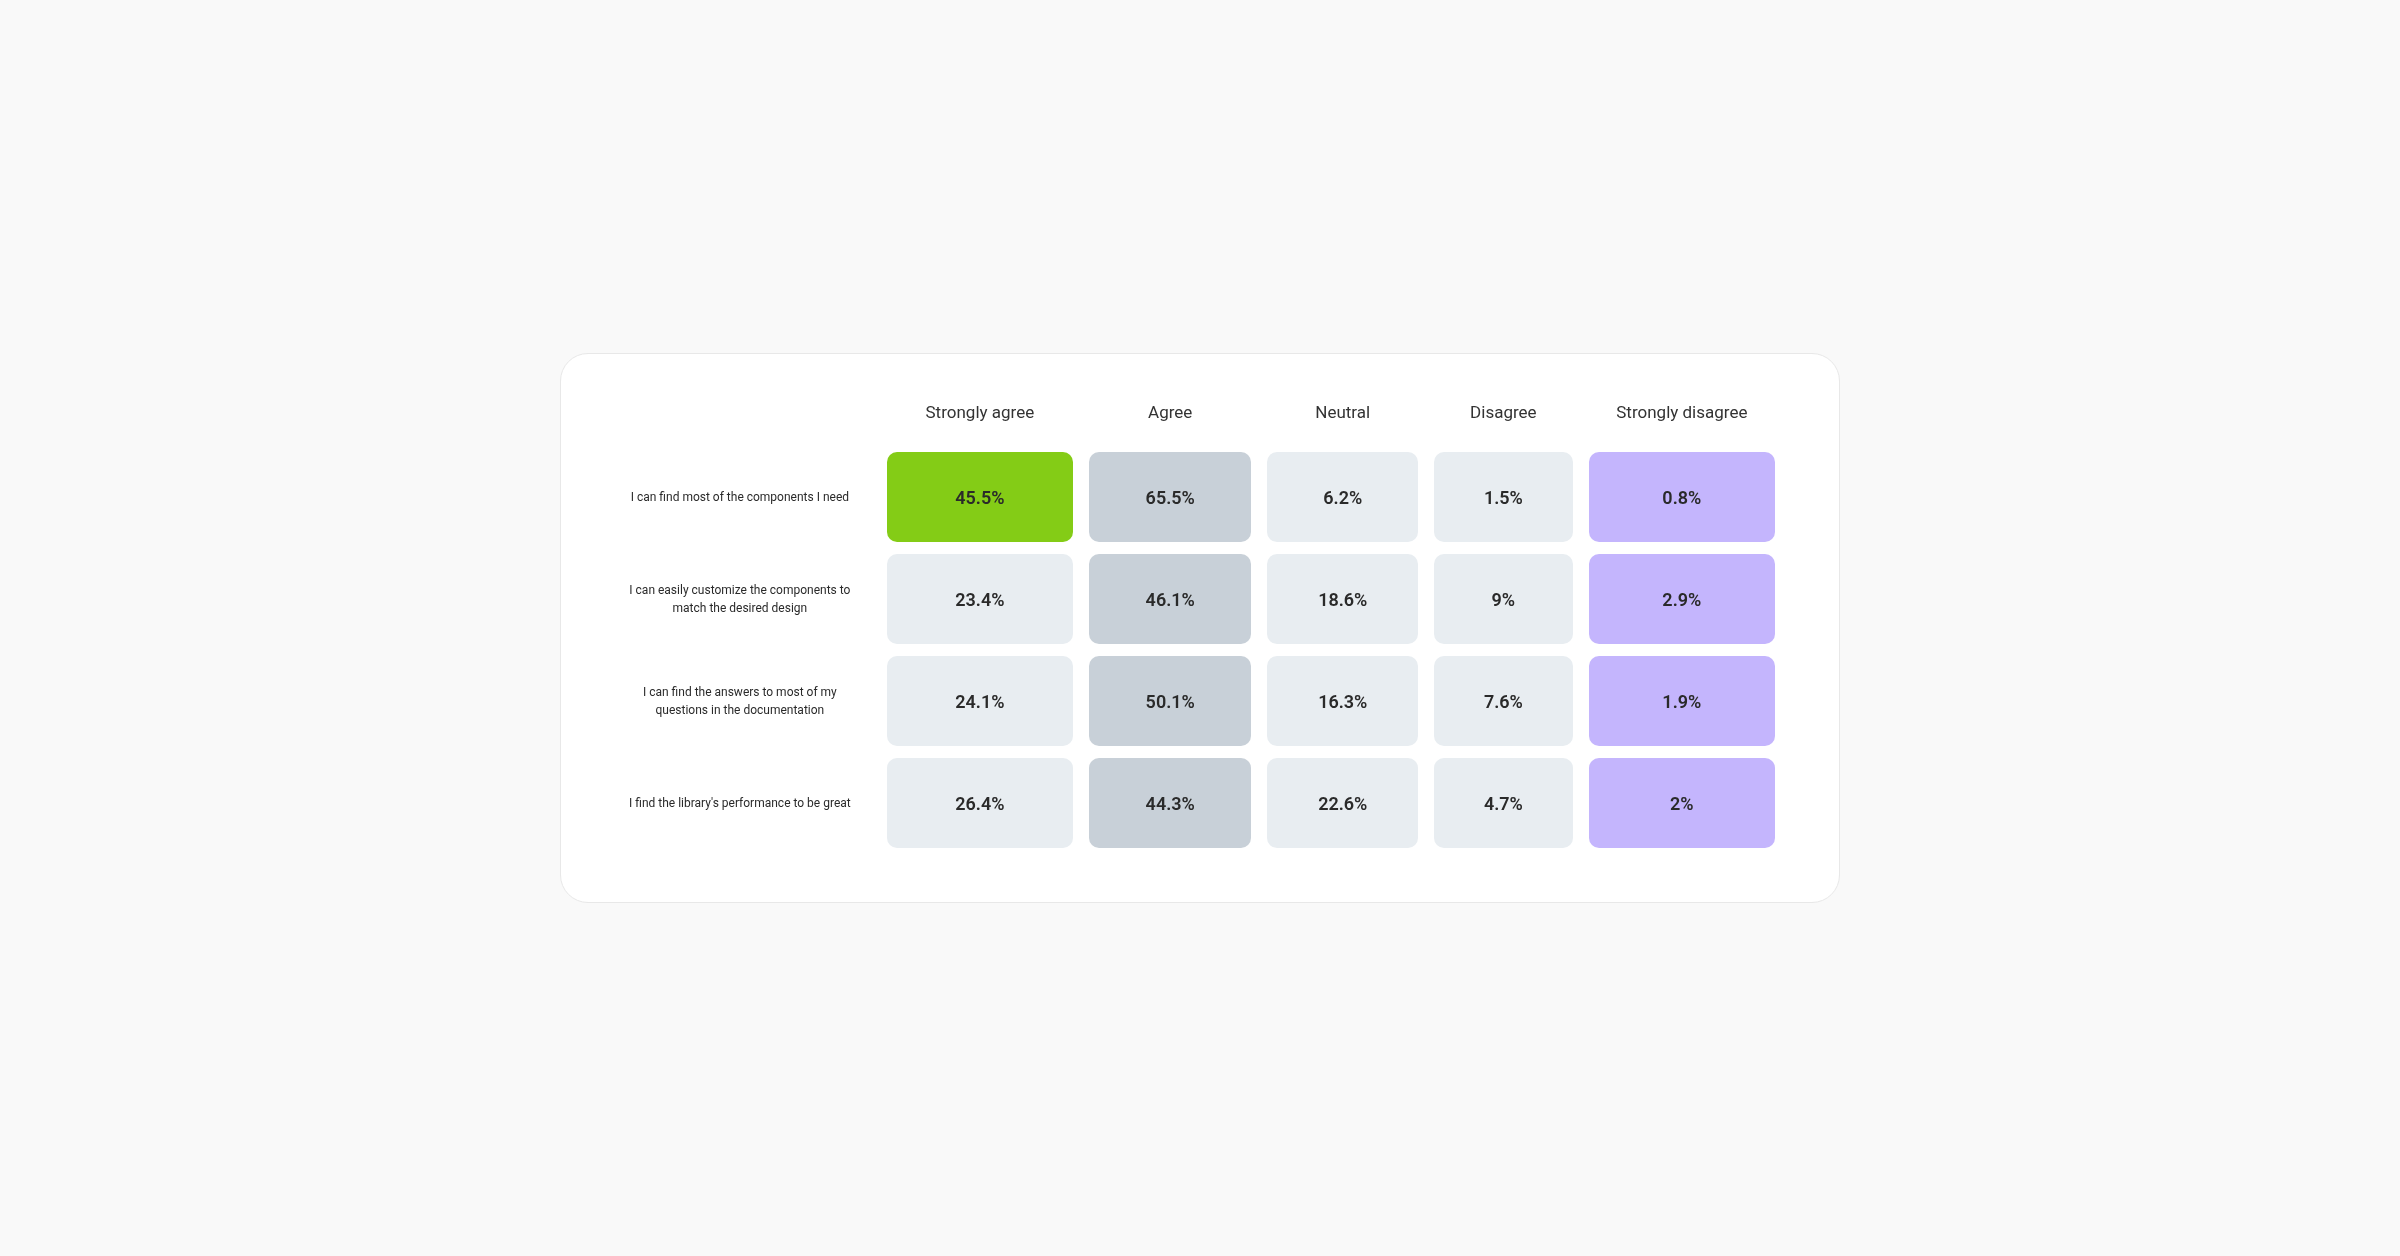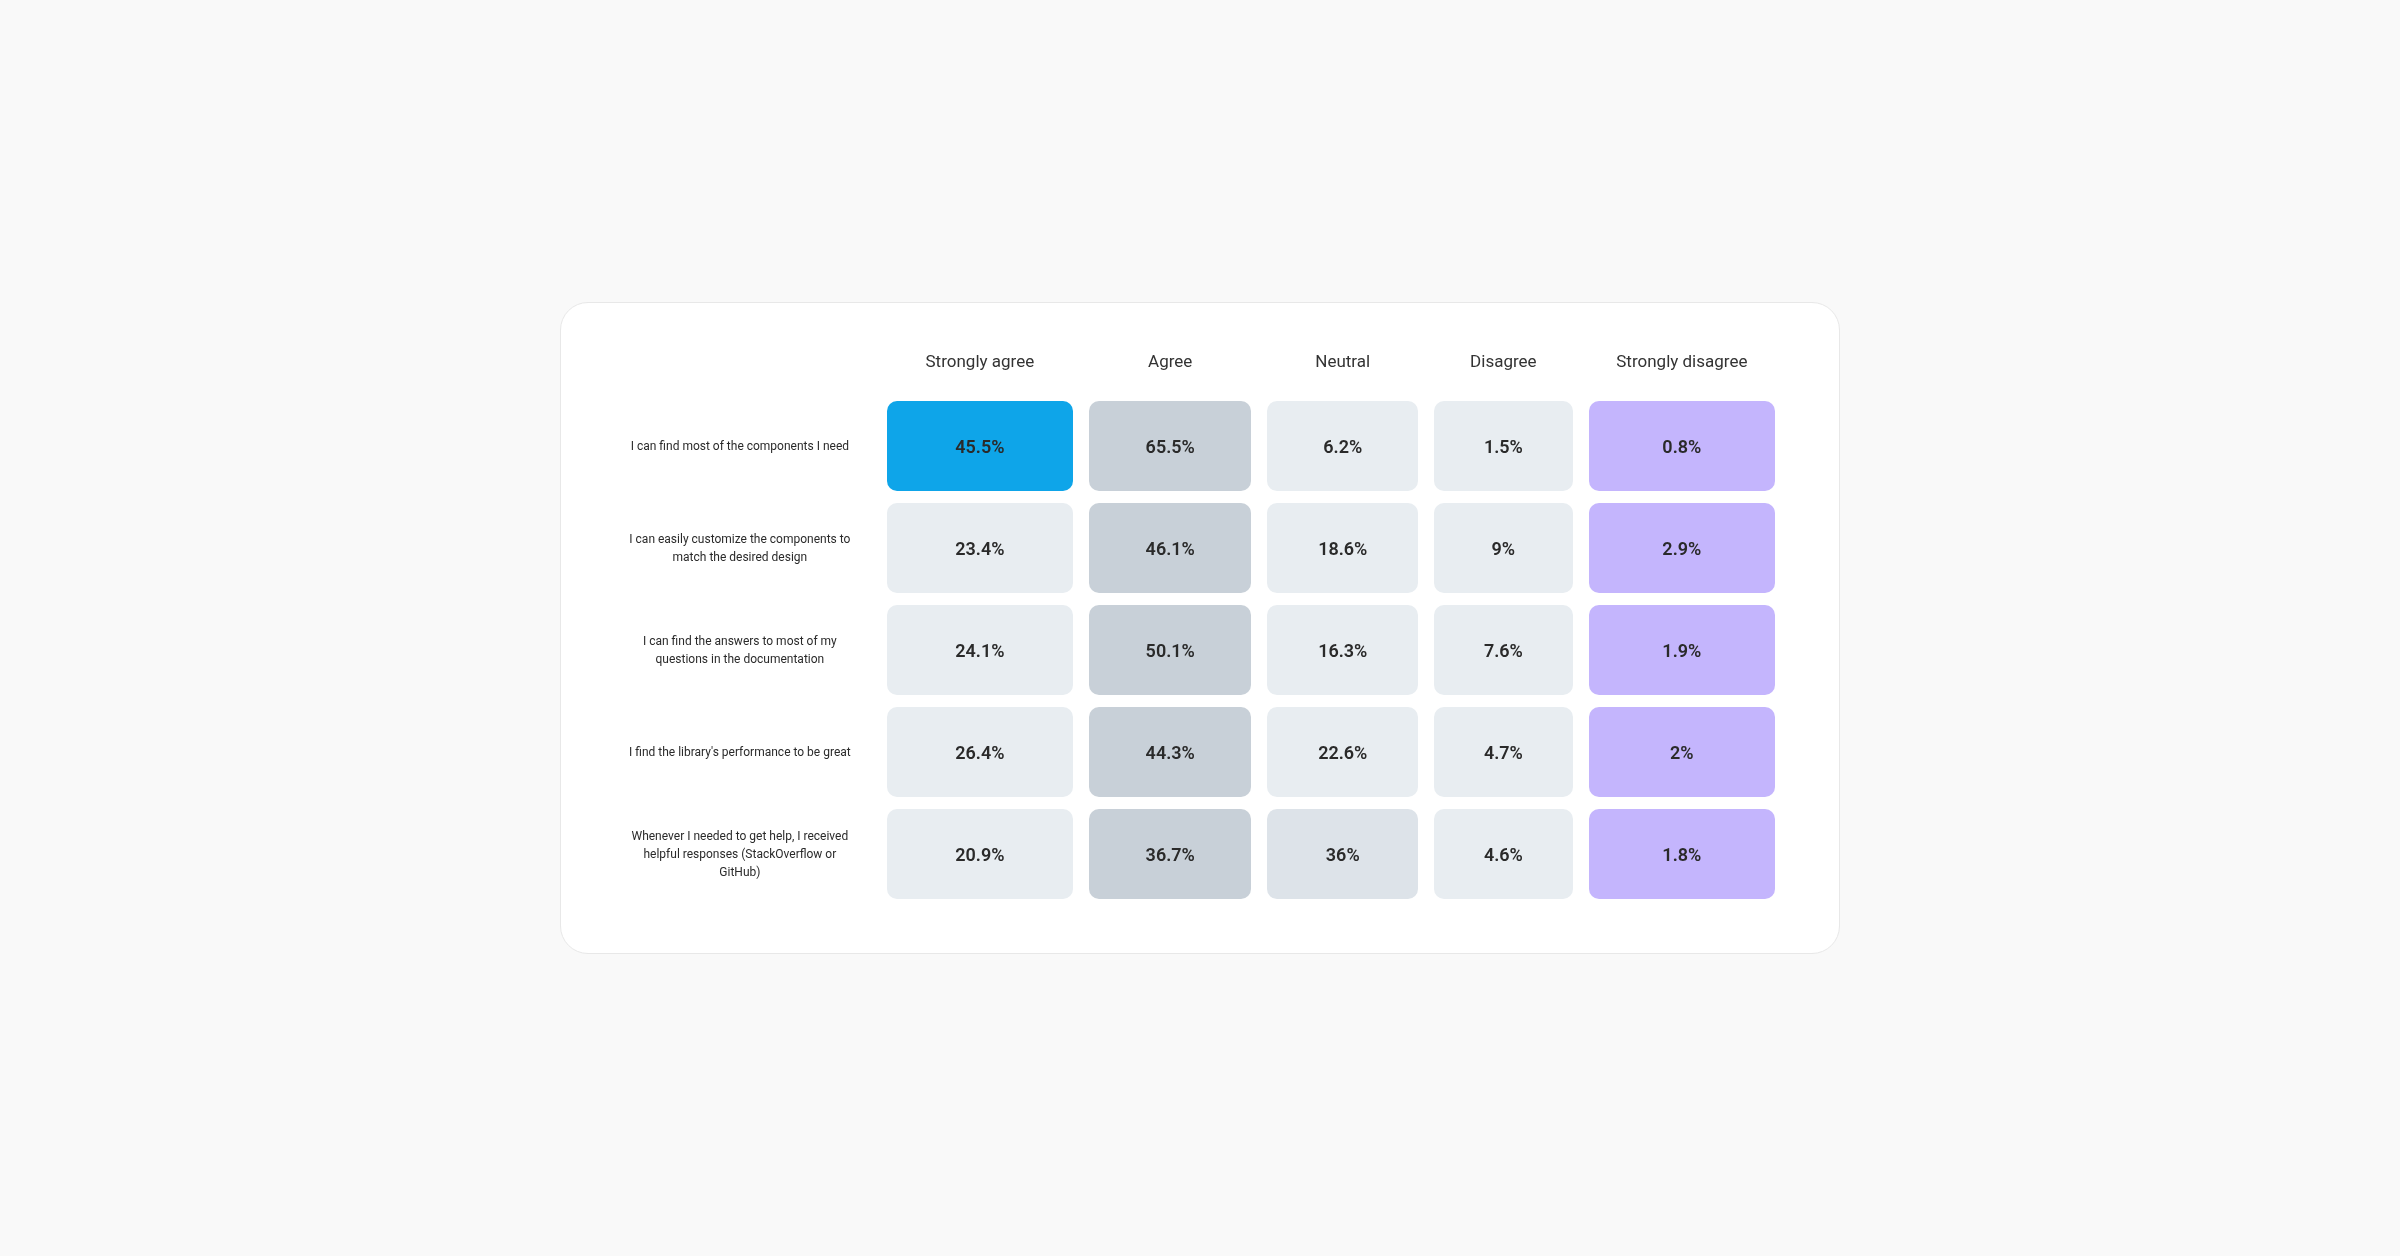--- a/index.html
+++ b/index.html
@@ -72,21 +72,21 @@
       justify-content: center;
       font-size: 18px;
       font-weight: 600;
       color: #2a2a2a;
       min-height: 90px;
       width: 100%;
       text-align: center;
     }
 
     .cell-dark {
-      background-color: #0ea5e9;
+      background-color: #84cc16;
     }
 
     .cell-medium {
       background-color: #c8d0d8;
     }
 
     .cell-light {
       background-color: #dde3e9;
     }
 
@@ -190,33 +190,15 @@
           <td>
             <div class="cell-box cell-lighter">22.6%</div>
           </td>
           <td>
             <div class="cell-box cell-lighter">4.7%</div>
           </td>
           <td>
             <div class="cell-box cell-lightest">2%</div>
           </td>
         </tr>
-        <tr>
-          <td class="row-label">Whenever I needed to get help, I received helpful responses (StackOverflow or GitHub)</td>
-          <td>
-            <div class="cell-box cell-lighter">20.9%</div>
-          </td>
-          <td>
-            <div class="cell-box cell-medium">36.7%</div>
-          </td>
-          <td>
-            <div class="cell-box cell-light">36%</div>
-          </td>
-          <td>
-            <div class="cell-box cell-lighter">4.6%</div>
-          </td>
-          <td>
-            <div class="cell-box cell-lightest">1.8%</div>
-          </td>
-        </tr>
       </tbody>
   </table>
 </div>
 
 </body></html>

